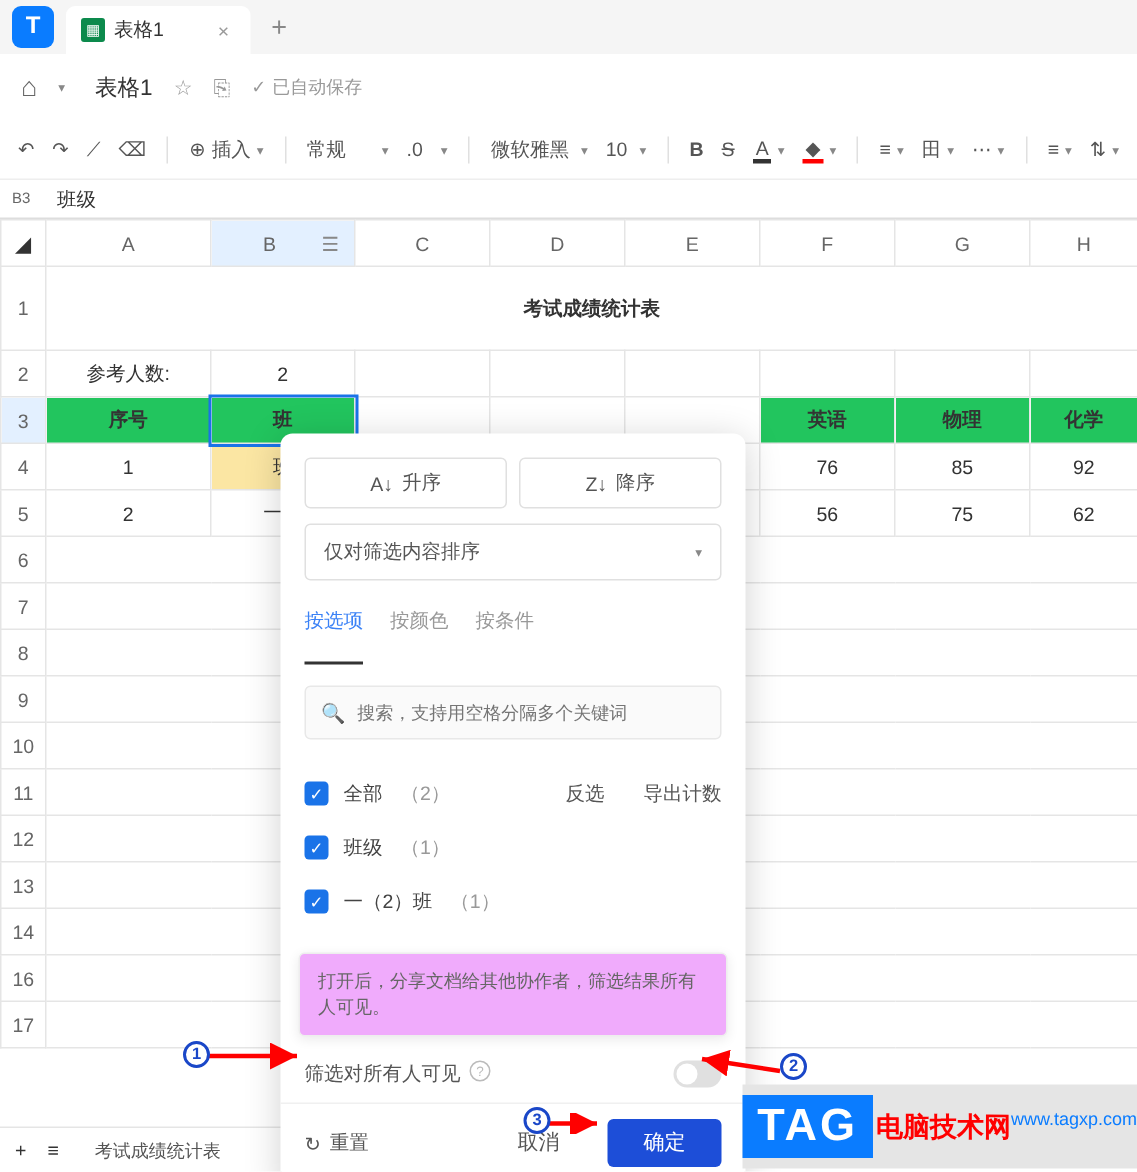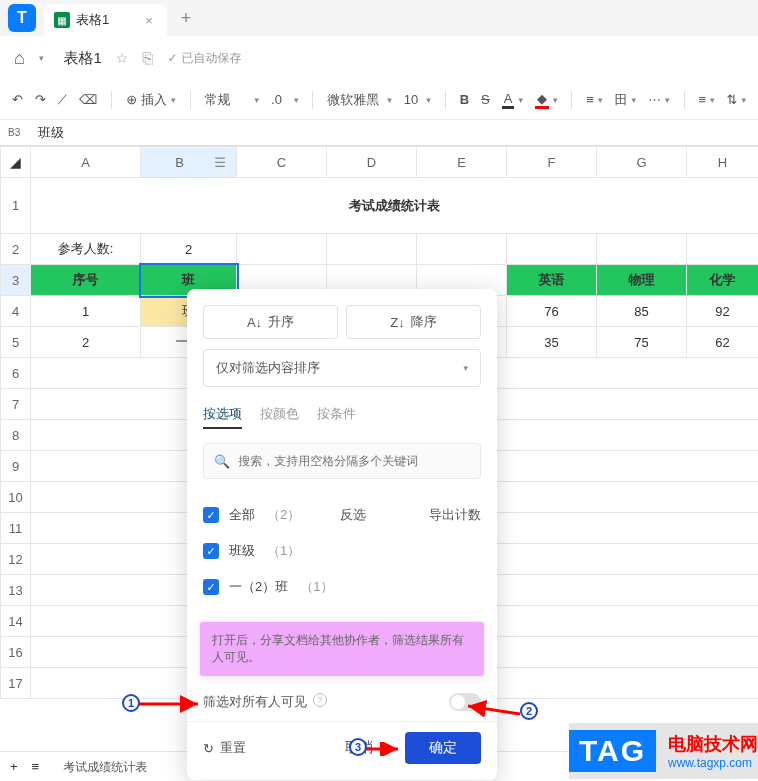--- a/index.html
+++ b/index.html
@@ -57,29 +57,29 @@
     .col-H { width: 72px; }
     .row-big td { height: 56px; }
     
     
     .popup { position: absolute; left: 187px; top: 289px; width: 310px; background: #fff; border-radius: 8px; box-shadow: 0 4px 24px rgba(0,0,0,0.18); padding: 16px 0 0 0; z-index: 10; }
     .popup-inner { padding: 0 16px; }
     .sort-row { display: flex; gap: 8px; margin-bottom: 10px; }
     .sort-btn { flex: 1; height: 34px; border: 1px solid #e0e0e0; border-radius: 4px; display: flex; align-items: center; justify-content: center; gap: 6px; color: #555; cursor: pointer; font-size: 13px; }
     .select-box { height: 38px; border: 1px solid #e0e0e0; border-radius: 4px; display: flex; align-items: center; padding: 0 12px; justify-content: space-between; color: #555; cursor: pointer; margin-bottom: 18px; }
     .filter-tabs { display: flex; gap: 18px; font-size: 13px; color: #999; margin-bottom: 14px; }
-    .filter-tab.active { color: #0c4a6e; border-bottom: 2px solid #333; padding-bottom: 4px; }
+    .filter-tab.active { color: #3b82f6; border-bottom: 2px solid #333; padding-bottom: 18px; }
     .filter-tab { padding-bottom: 4px; cursor: pointer; }
     .search-box { height: 36px; border: 1px solid #e8e8e8; border-radius: 4px; display: flex; align-items: center; padding: 0 10px; gap: 8px; background: #fafafa; margin-bottom: 18px; }
     .search-box input { border: none; outline: none; background: transparent; flex: 1; font-size: 12px; color: #666; }
     .option-list { margin-bottom: 8px; }
     .option-row { display: flex; align-items: center; gap: 10px; height: 36px; font-size: 13px; color: #444; }
     .checkbox { width: 16px; height: 16px; background: #1a73e8; border-radius: 3px; display: flex; align-items: center; justify-content: center; color: #fff; font-size: 11px; }
     .count { color: #999; margin-left: 2px; }
-    .option-actions { margin-left: auto; display: flex; gap: 63px; color: #555; font-size: 13px; }
+    .option-actions { margin-left: auto; display: flex; gap: 26px; color: #555; font-size: 13px; }
     .tooltip-box { margin: 16px 12px 8px 12px; background: #f0abfc; border: 1px solid #eee; border-radius: 4px; padding: 10px 12px; font-size: 12px; color: #666; box-shadow: 0 2px 8px rgba(0,0,0,0.08); }
     .visible-row { display: flex; align-items: flex-start; padding: 8px 16px 10px 16px; gap: 6px; font-size: 13px; color: #555; }
     .info-circle { width: 14px; height: 14px; border: 1px solid #bbb; border-radius: 50%; display: inline-flex; align-items: center; justify-content: center; font-size: 9px; color: #bbb; }
     .toggle { margin-left: auto; width: 32px; height: 18px; background: #e0e0e0; border-radius: 10px; position: relative; cursor: pointer; }
     .toggle::after { content: ""; position: absolute; left: 2px; top: 2px; width: 14px; height: 14px; background: #fff; border-radius: 50%; }
     .popup-footer { display: flex; align-items: center; padding: 10px 16px 16px 16px; gap: 20px; border-top: 1px solid #f0f0f0; }
     .reset-btn { display: flex; align-items: center; gap: 6px; color: #555; cursor: pointer; font-size: 13px; }
     .footer-spacer { flex: 1; }
     .btn-cancel { color: #555; cursor: pointer; font-size: 14px; padding: 6px 12px; }
     .btn-confirm { background: #1d4ed8; color: #fff; padding: 7px 24px; border-radius: 4px; cursor: pointer; font-size: 14px; }
@@ -88,21 +88,21 @@
     .badge { position: absolute; width: 18px; height: 18px; border: 2px solid #1a47c8; border-radius: 50%; background: #fff; color: #1a47c8; font-size: 11px; font-weight: bold; display: flex; align-items: center; justify-content: center; z-index: 20; }
     .arrow { position: absolute; z-index: 15; pointer-events: none; }
     
     
     .bottom-bar { position: absolute; bottom: 0; left: 0; right: 0; height: 30px; display: flex; align-items: center; padding: 0 10px; gap: 14px; border-top: 1px solid #e5e5e5; background: #fff; }
     .sheet-tab { padding: 4px 10px; border-top: 2px solid transparent; font-size: 12px; color: #555; }
     
     
     .tag-wm { position: absolute; right: 0; bottom: 2px; display: flex; align-items: center; height: 56px; background: #e5e5e5; z-index: 30; }
     .tag-box { background: #0a7cff; color: #fff; font-weight: 900; font-size: 30px; padding: 4px 10px; letter-spacing: 2px; font-family: Arial; }
-    .tag-text { display: flex; flex-direction: column; margin-left: 12px; }
+    .tag-text { display: flex; flex-direction: row; margin-left: 2px; }
     .tag-cn { color: #f00; font-size: 18px; font-weight: bold; }
     .tag-url { color: #0a7cff; font-size: 12px; }
   </style>
 </head>
 <body>
 
 <div class="top-tabs">
   <div class="app-icon">T</div>
   <div class="tab">
     <span class="tab-icon">▦</span>
@@ -253,21 +253,21 @@
     <td>85</td>
     <td>92</td>
   </tr>
   <tr>
     <td class="rowhead">5</td>
     <td>2</td>
     <td>一（</td>
     <td></td>
           <td></td>
           <td></td>
-    <td>35</td>
+    <td>56</td>
     <td>75</td>
     <td>62</td>
   </tr>
   <tr>
           <td class="rowhead">6</td>
           <td colspan="8"></td>
         </tr>
   <tr>
           <td class="rowhead">7</td>
           <td colspan="8"></td>

